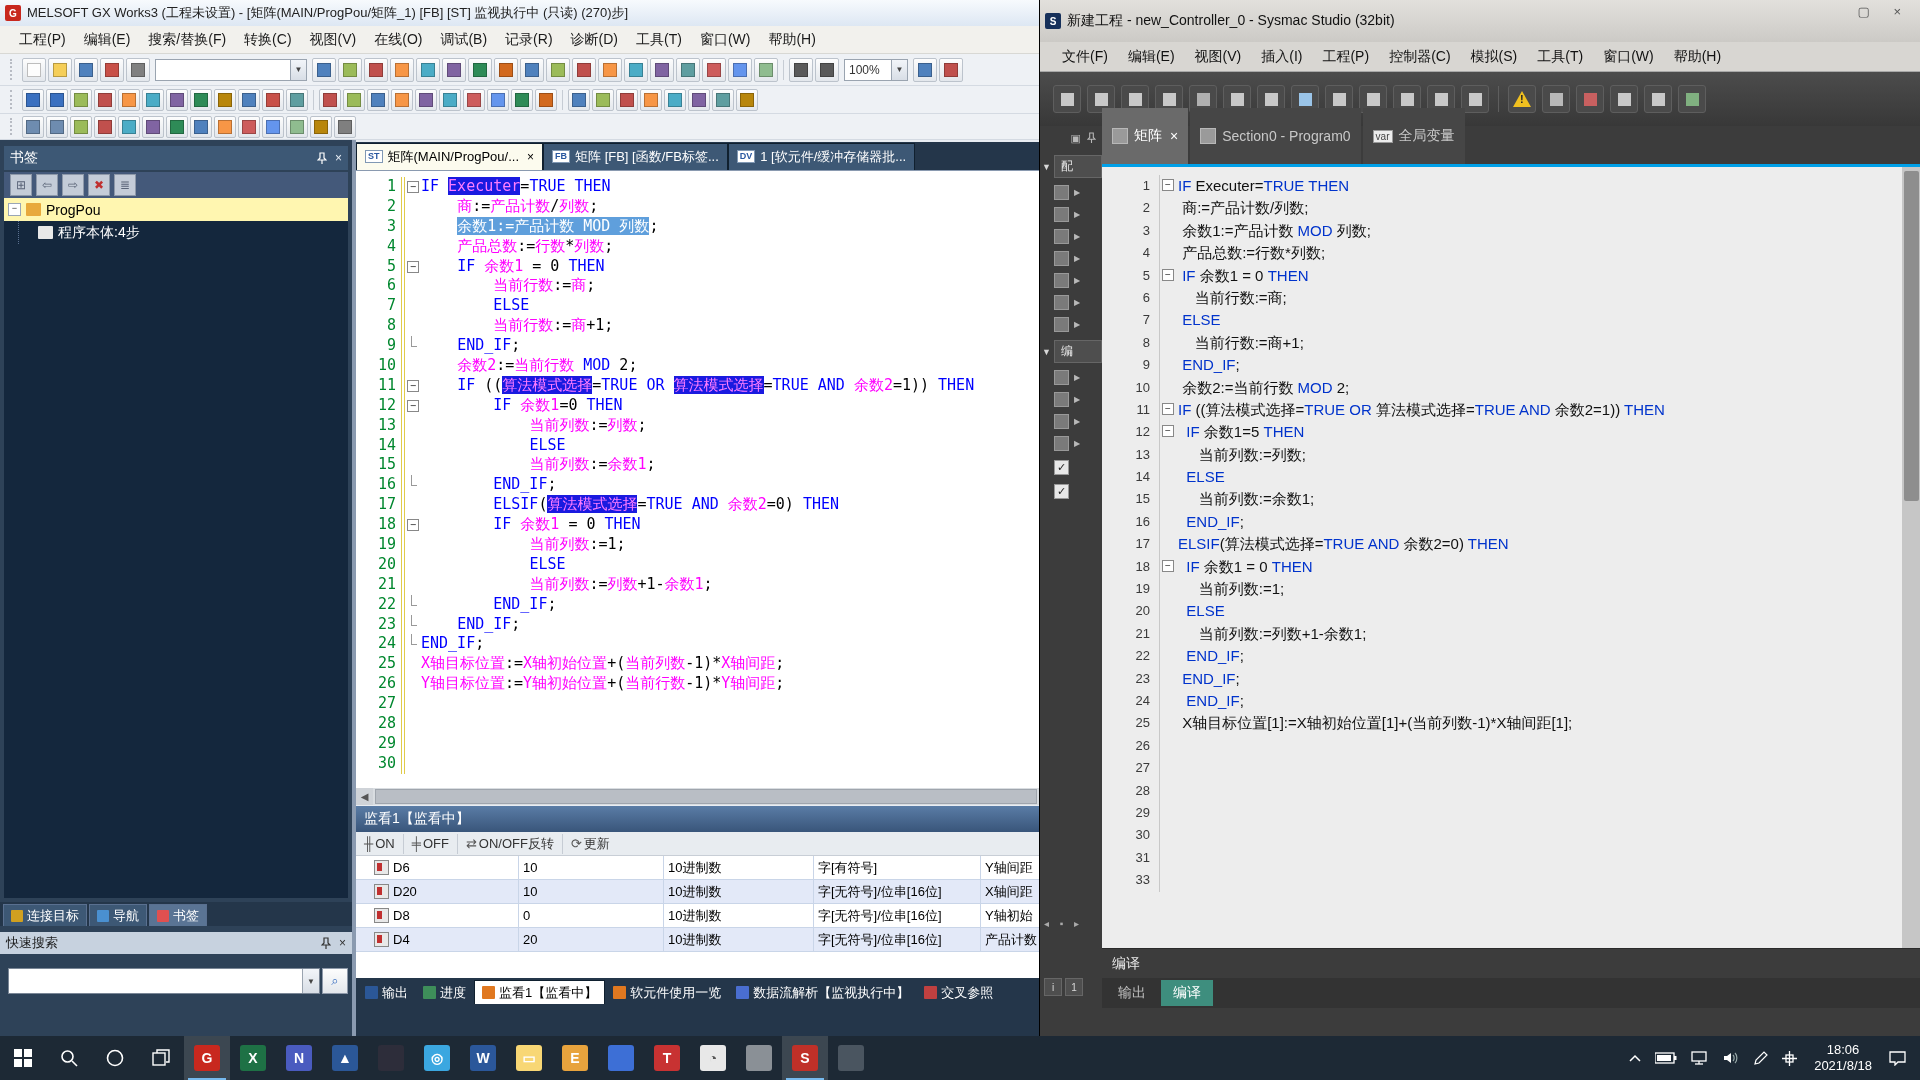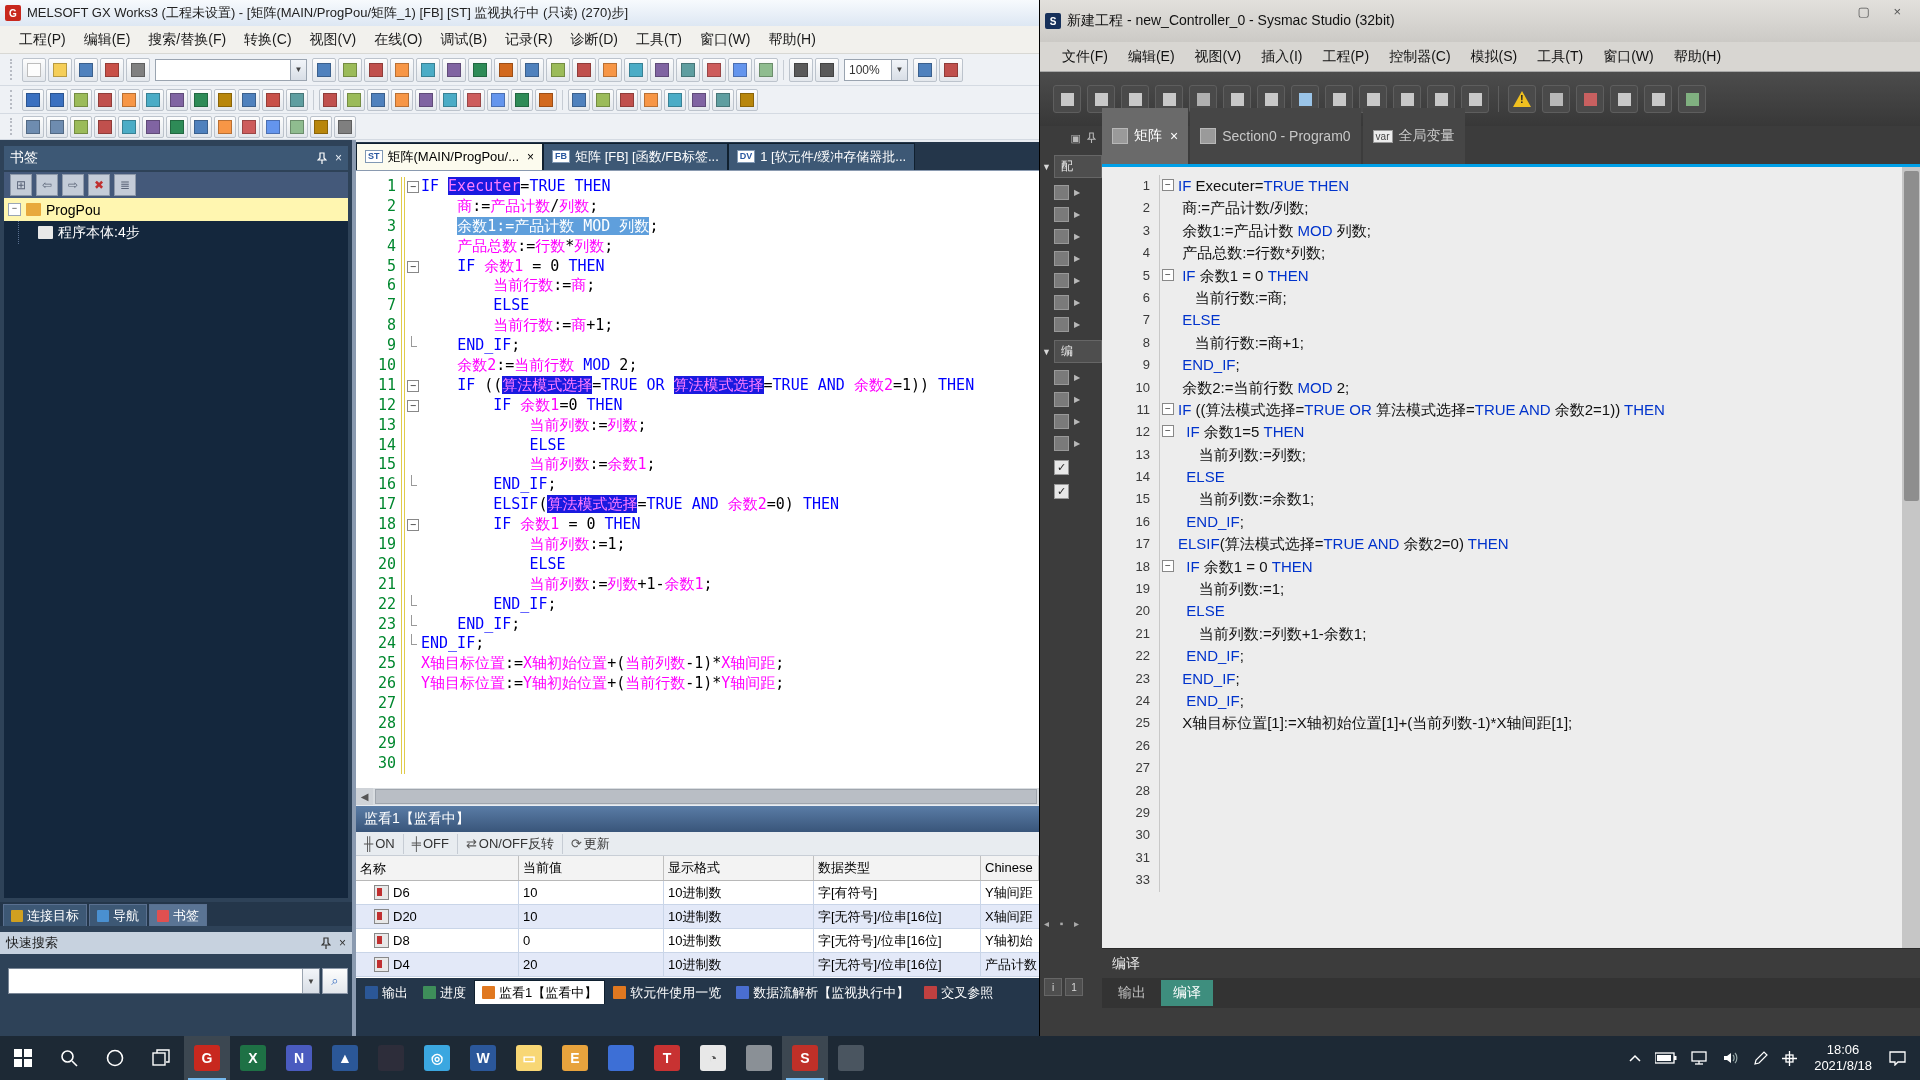--- a/index.html
+++ b/index.html
@@ -706,27 +706,20 @@
         <span class="wg">⇄</span>
         <span>ON/OFF反转</span>
       </span>
       <span class="tbsep"></span>
       <span class="wtool">
         <span class="wg">⟳</span>
         <span>更新</span>
       </span>
     </div>
   <div id="watch-table" class="abs">
-    <div class="wrow head" id="gx-watch-head">
-        <span class="wcell wc0">名称</span>
-        <span class="wcell wc1">当前值</span>
-        <span class="wcell wc2">显示格式</span>
-        <span class="wcell wc3">数据类型</span>
-        <span class="wcell wc4">Chinese</span>
-      </div>
     <div id="gx-watch-rows">
         <div class="wrow">
           <span class="wcell wc0">
             <span class="dev"></span>
             <span>D6</span>
           </span>
           <span class="wcell wc1">10</span>
           <span class="wcell wc2">10进制数</span>
           <span class="wcell wc3">字[有符号]</span>
           <span class="wcell wc4">Y轴间距</span>

